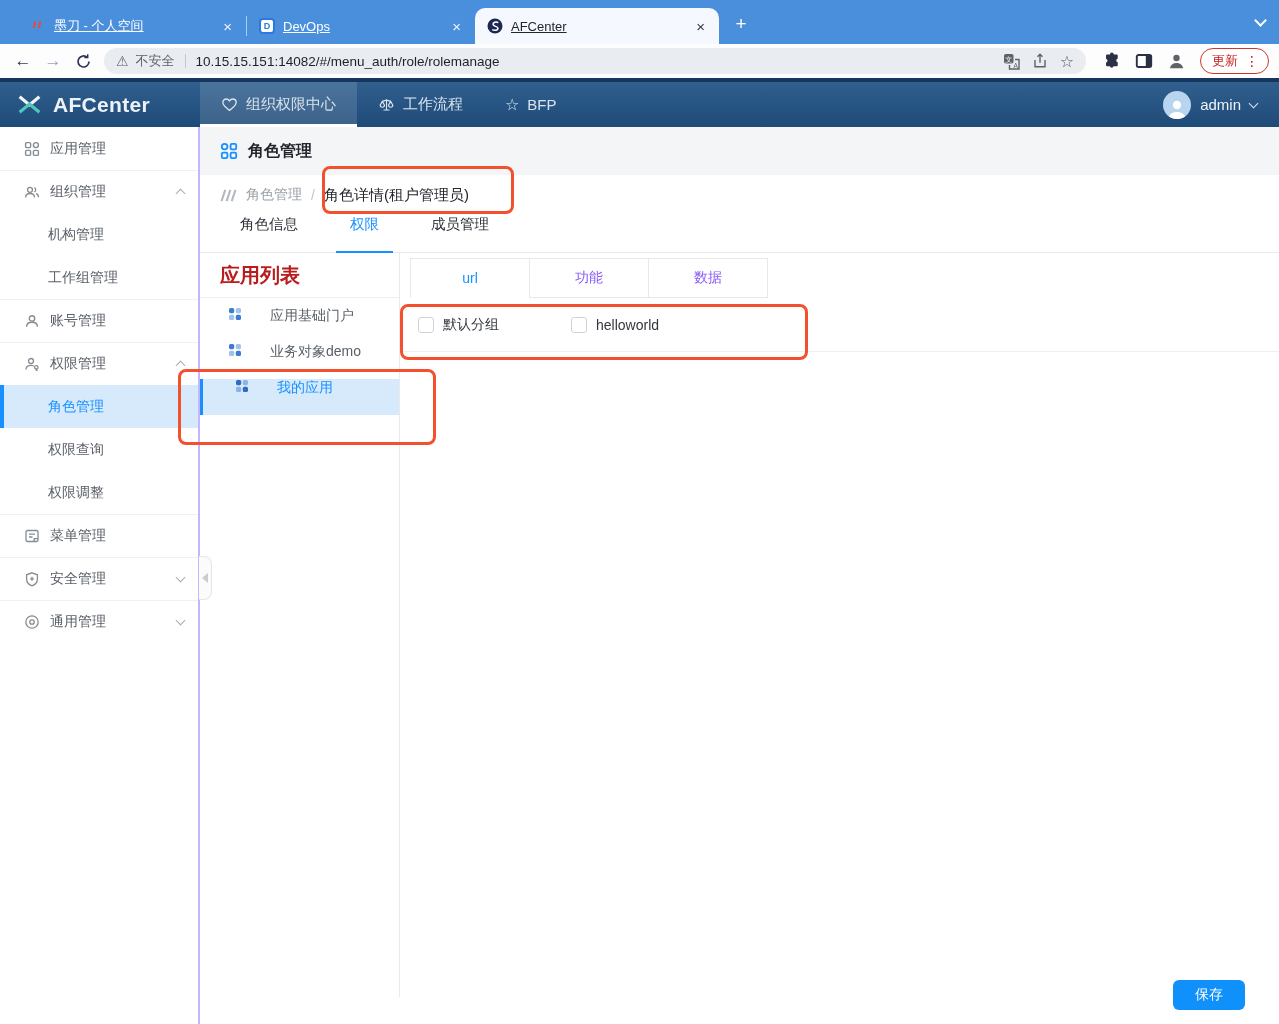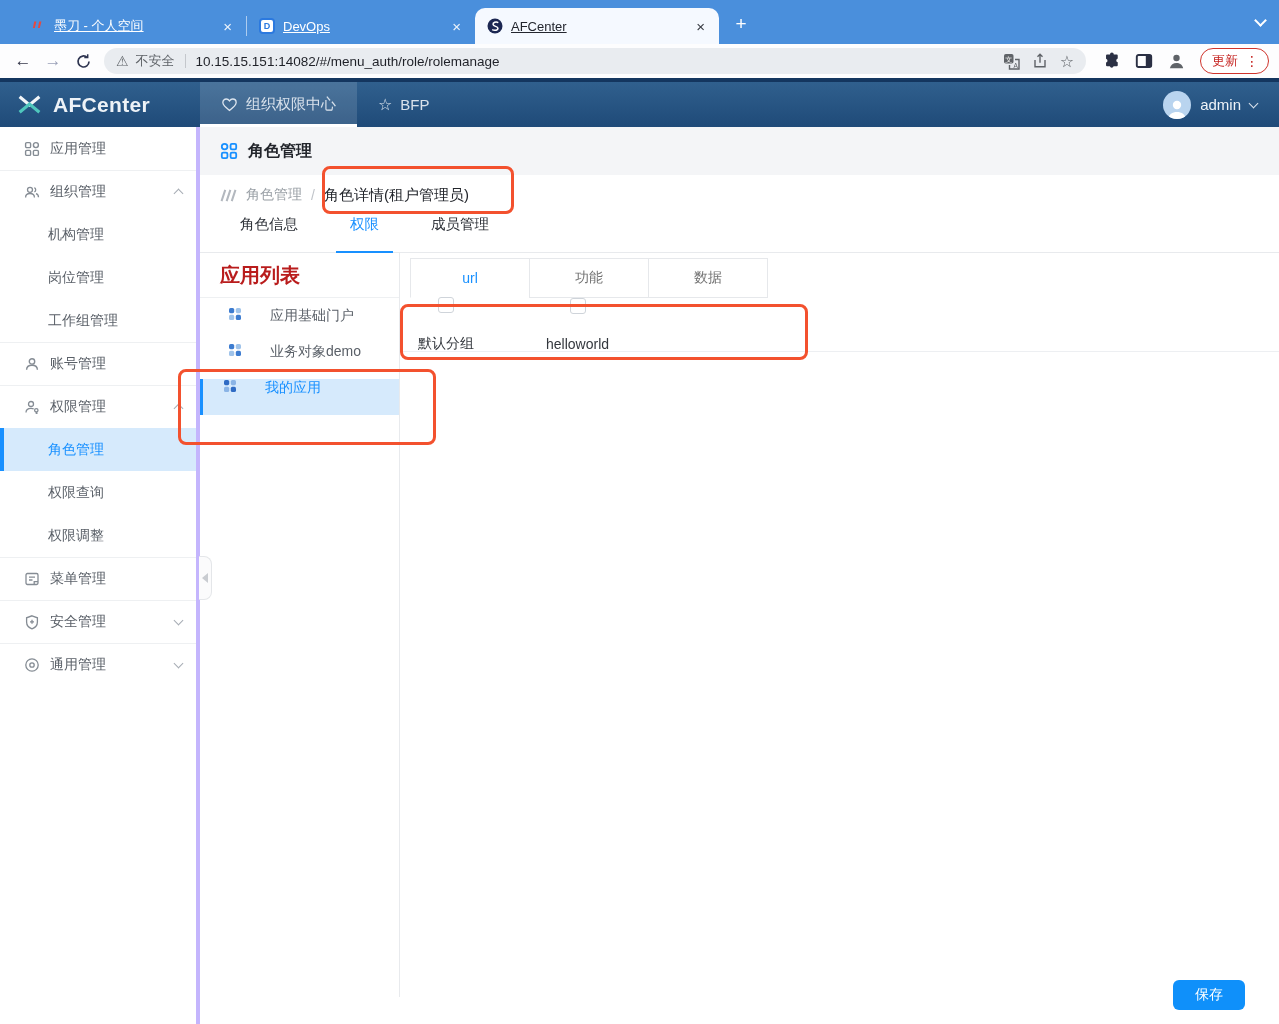--- a/index.html
+++ b/index.html
@@ -45,21 +45,21 @@
   .hnav-item.active { background:rgba(255,255,255,.13); }
   .hnav-item.active::after { content:""; position:absolute; left:0; bottom:0; width:100%; height:3px; background:#fff; }
   .hstar { font-size:16px; color:#d9e2ec; }
   .huser { margin-left:auto; display:flex; align-items:center; gap:9px; padding-right:22px; }
   .avatar { width:28px; height:28px; border-radius:50%; background:#b9d4ef; overflow:hidden; display:flex; align-items:flex-end; justify-content:center; }
   .huser-name { font-size:15px; color:#eef3f8; }
   .chev { width:7px; height:7px; border-right:1.5px solid currentColor; border-bottom:1.5px solid currentColor; transform:rotate(45deg); margin-top:-3px; }
   .chev.up { transform:rotate(-135deg); margin-top:3px; }
 
   
-  .sidebar { position:absolute; left:0; top:127px; width:200px; bottom:0; background:#fff; border-right:4px solid #c4b5fd; }
+  .sidebar { position:absolute; left:0; top:127px; width:200px; bottom:0; background:#fff; border-right:2px solid #c4b5fd; }
   .side-item { height:43px; display:flex; align-items:center; gap:10px; padding:0 14px 0 24px; color:#5a6068; font-size:14px; cursor:pointer; }
   .side-item.bt { border-top:1px solid #eef0f2; }
   .side-item .sic { color:#858c94; display:flex; flex:none; }
   .side-item .schev { margin-left:auto; color:#a6acb4; }
   .side-sub { padding-left:48px; }
   .side-sub.active { background:#d6eafc; color:#1890ff; border-left:4px solid #1890ff; padding-left:44px; }
   .collapse-handle { position:absolute; left:199px; top:556px; width:13px; height:44px; background:#fbfbfc; border:1px solid #e4e6e9; border-left:none; border-radius:0 8px 8px 0; display:flex; align-items:center; justify-content:center; z-index:5; }
   .collapse-handle .tri { width:0; height:0; border-top:5px solid transparent; border-bottom:5px solid transparent; border-right:6px solid #c9ccd1; }
 
   
@@ -73,29 +73,29 @@
   .main-tabs { height:38px; display:flex; align-items:stretch; padding-left:14px; border-bottom:1px solid #e8eaed; }
   .mtab { display:flex; align-items:flex-start; padding:0 26px; font-size:14.5px; color:#2b2f36; position:relative; cursor:pointer; }
   .mtab.active { color:#1890ff; }
   .mtab.active::after { content:""; position:absolute; left:12px; right:12px; bottom:-1px; height:2px; background:#1890ff; }
 
   .body-row { position:absolute; left:0; top:126px; right:0; bottom:0; display:flex; }
   .app-panel { width:200px; height:744px; border-right:1px solid #e8eaed; flex:none; }
   .panel-header { height:45px; display:flex; align-items:center; padding-left:20px; font-size:20px; font-weight:bold; color:#b91c1c; border-bottom:1px solid #eef0f2; }
   .app-items { padding-top:9px; }
   .app-item { height:36px; display:flex; align-items:flex-start; gap:28px; padding-left:28px; color:#5a6068; font-size:14px; cursor:pointer; }
-  .app-item.active { background:#d6eafc; color:#1890ff; border-left:3px solid #1890ff; padding-left:20px; }
+  .app-item.active { background:#d6eafc; color:#1890ff; border-left:3px solid #1890ff; padding-left:32px; }
 
   .perm-area { flex:1; position:relative; }
   .perm-tabs { display:flex; margin:5px 0 0 10px; }
-  .ptab { width:120px; height:40px; display:flex; align-items:center; justify-content:center; font-size:14px; color:#737373; background:#fff; border:1px solid #e6e8eb; margin-left:-1px; cursor:pointer; }
+  .ptab { width:120px; height:40px; display:flex; align-items:center; justify-content:center; font-size:14px; color:#8b5cf6; background:#fff; border:1px solid #e6e8eb; margin-left:-1px; cursor:pointer; }
   .ptab:first-child { margin-left:0; }
   .ptab.active { color:#1890ff; border-bottom-color:#fff; }
   .check-row { position:absolute; left:0; right:0; top:46px; height:53px; display:flex; align-items:center; padding-left:18px; border-bottom:1px solid #edeff2; }
-  .cb-item { display:flex; align-items:center; gap:22px; font-size:14px; color:#33373d; cursor:pointer;flex-direction:column; }
+  .cb-item { display:flex; align-items:center; gap:9px; font-size:14px; color:#33373d; cursor:pointer; }
   .cb-item + .cb-item { margin-left:72px; }
   .cb { width:16px; height:16px; border:1.5px solid #cfd4da; border-radius:3px; background:#fff; flex:none; }
 
   .save-btn { position:absolute; left:973px; top:853px; width:72px; height:30px; background:#0f90fa; color:#fff; font-size:14px; border:none; border-radius:6px; cursor:pointer; font-family:inherit; }
 
   
   .anno { position:absolute; border:3px solid #f3512e; border-radius:8px; z-index:50; pointer-events:none; }
   .anno-1 { left:322px; top:166px; width:192px; height:48px; }
   .anno-2 { left:400px; top:304px; width:408px; height:56px; }
   .anno-3 { left:178px; top:369px; width:258px; height:76px; }
@@ -206,20 +206,29 @@
     <div class="hnav">
       <div class="hnav-item active">
         <span>
           <svg width="17" height="15" viewBox="0 0 18 16" fill="none" stroke="#dce5ef" stroke-width="1.4">
               <path d="M9 14.3C5.1 11.4 1.9 9 1.9 5.9 1.9 3.8 3.5 2.1 5.6 2.1c1.4 0 2.6.8 3.4 2 .8-1.2 2-2 3.4-2 2.1 0 3.7 1.7 3.7 3.8 0 3.1-3.2 5.5-7.1 8.4z"></path>
             </svg>
         </span>
         <span>组织权限中心</span>
       </div>
       <div class="hnav-item">
+        <span>
+          <svg width="17" height="16" viewBox="0 0 18 16" fill="none" stroke="#dce5ef" stroke-width="1.2">
+              <path d="M9 2v11M5.8 13.3h6.4M9 2.8L4.6 4.2m4.4-1.4l4.4 1.4"></path>
+              <path d="M2.3 8.1l2.3-3.9 2.3 3.9a2.3 2.3 0 0 1-4.6 0zM11.1 8.1l2.3-3.9 2.3 3.9a2.3 2.3 0 0 1-4.6 0z"></path>
+            </svg>
+        </span>
+        <span>工作流程</span>
+      </div>
+      <div class="hnav-item">
         <span class="hstar">☆</span>
         <span>BFP</span>
       </div>
     </div>
     <div class="huser">
       <span class="avatar">
         <svg width="24" height="22" viewBox="0 0 24 22">
             <circle cx="12" cy="8" r="4.2" fill="#fff"></circle>
             <path d="M3.5 22c0-4.5 3.8-7 8.5-7s8.5 2.5 8.5 7z" fill="#fff"></path>
           </svg>
@@ -248,23 +257,20 @@
             <path d="M1.6 13.4c0-2.5 2-3.9 4.4-3.9s4.4 1.4 4.4 3.9"></path>
             <path d="M10.4 3.6a2.5 2.5 0 0 1 0 4.4"></path>
             <path d="M12 9.7c1.6.5 2.5 1.8 2.5 3.5"></path>
           </svg>
       </span>
       <span>组织管理</span>
       <span class="schev chev up"></span>
     </div>
     <div class="side-item side-sub">
       <span>机构管理</span>
-    </div>
-    <div class="side-item side-sub">
-      <span>岗位管理</span>
     </div>
     <div class="side-item side-sub">
       <span>工作组管理</span>
     </div>
     <div class="side-item bt">
       <span class="sic">
         <svg width="16" height="16" viewBox="0 0 16 16" fill="none" stroke="currentColor" stroke-width="1.4">
             <circle cx="8" cy="5.4" r="2.7"></circle>
             <path d="M2.6 13.8c0-3 2.4-4.5 5.4-4.5s5.4 1.5 5.4 4.5"></path>
           </svg>

